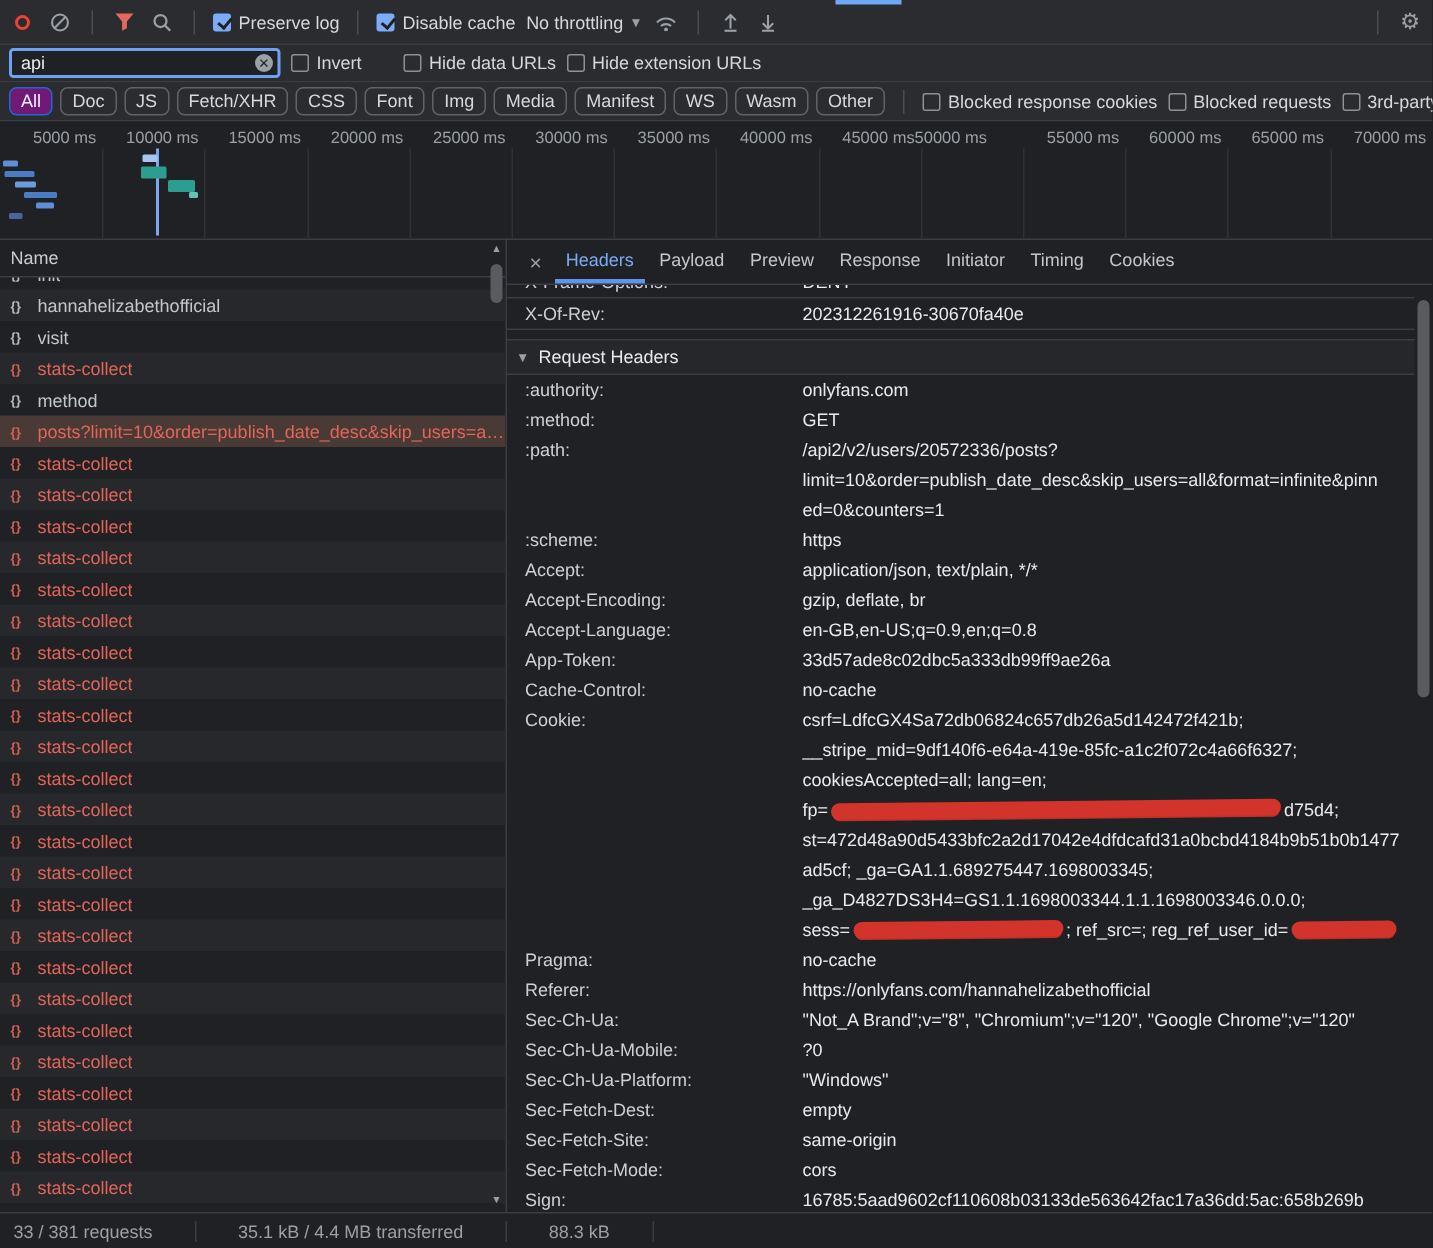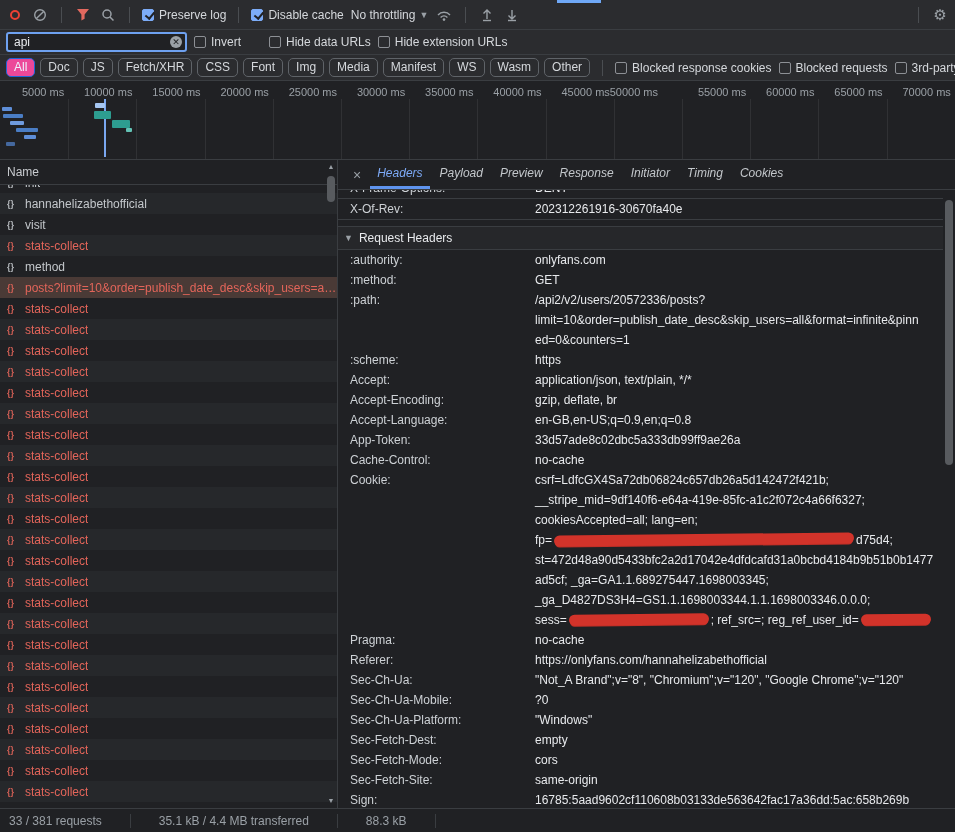--- a/index.html
+++ b/index.html
@@ -31,21 +31,21 @@
   .cb.checked::after { content:""; position:absolute; left:3.5px; top:0.5px; width:3.5px; height:7px;
     border:solid #202124; border-width:0 2px 2px 0; transform:rotate(40deg); }
 
   .filter-wrap { position:relative; flex:none; }
   .filter-input { width:181px; height:20px; background:#202124; border:2px solid #6ea1f0; border-radius:3px;
     color:#e8eaed; font-family:inherit; font-size:12px; padding:0 20px 0 6px; outline:none; }
   .clear-x { position:absolute; right:5px; top:4px; width:12px; height:12px; border-radius:50%;
     background:#9aa0a6; color:#202124; font-size:9px; line-height:12px; text-align:center; cursor:pointer; }
 
   .pill { border:1px solid #5f6368; border-radius:5px; padding:2px 7px; color:#d5d8dc; cursor:pointer; white-space:nowrap; line-height:13px; }
-  .pill.active { background:#ec4899; border-color:#1f66d8; color:#eef3ff; }
+  .pill.active { background:#701a75; border-color:#1f66d8; color:#eef3ff; }
   #type-pills { display:flex; gap:5px; align-items:center; }
 
   
   #overview { position:relative; height:79px; border-bottom:1px solid #3a3d41; overflow:hidden; background:#202124; }
   .ov-label { position:absolute; top:5px; width:58px; text-align:right; color:#9aa0a6; font-size:11px; white-space:nowrap; }
   .ov-grid { position:absolute; top:18px; bottom:0; width:1px; background:#303134; }
   .ov-bar { position:absolute; border-radius:1px; }
   .ov-marker { position:absolute; left:104px; top:18px; bottom:2px; width:2px; background:#7aa7f0; }
 
   
@@ -61,21 +61,21 @@
   .req-icon { font-size:9px; font-weight:bold; width:13px; flex:none; opacity:0.9; }
   .req-label { white-space:nowrap; overflow:hidden; text-overflow:ellipsis; }
 
   .sb-track { position:absolute; right:1px; top:2px; bottom:2px; width:10px; }
   .sb-arrow { color:#9aa0a6; font-size:7px; text-align:center; height:10px; line-height:10px; }
   .sb-thumb { position:absolute; left:1px; width:8px; background:#585b5f; border-radius:4px; }
 
   #right-panel { flex:1; position:relative; overflow:hidden; }
   .tabs { display:flex; align-items:stretch; height:30px; border-bottom:1px solid #3a3d41; padding-left:6px; }
   .close-x { display:flex; align-items:center; padding:0 9px; color:#9aa0a6; font-size:14px; cursor:pointer; }
-  .tab { display:flex; align-items:center; padding:0 7px; margin-right:3px; color:#c3c7cb; border-bottom:3px solid transparent; cursor:pointer;font-style:italic; }
+  .tab { display:flex; align-items:center; padding:0 7px; margin-right:3px; color:#c3c7cb; border-bottom:3px solid transparent; cursor:pointer; }
   .tab.active { color:#7daaf7; border-bottom-color:#5f94ee; }
 
   #headers-body { height:618px; overflow:hidden; padding-right:12px; }
   .hdr-row { display:flex; padding-left:12px; line-height:20px; }
   .hdr-row.partial { margin-top:-12px; }
   .hdr-row.bordered { border-bottom:1px solid #3a3d41; }
   .hdr-name { width:185px; flex:none; color:#cdd1d5; }
   .hdr-val { flex:1; color:#e8eaed; word-break:break-all; }
   .hdr-gap { height:6px; }
   .section-row { display:flex; align-items:center; height:24px; border-top:1px solid #3a3d41; border-bottom:1px solid #3a3d41;
@@ -481,26 +481,26 @@
         </div>
         <div class="hdr-row">
           <div class="hdr-name">Sec-Ch-Ua-Platform:</div>
           <div class="hdr-val">"Windows"</div>
         </div>
         <div class="hdr-row">
           <div class="hdr-name">Sec-Fetch-Dest:</div>
           <div class="hdr-val">empty</div>
         </div>
         <div class="hdr-row">
+          <div class="hdr-name">Sec-Fetch-Site:</div>
+          <div class="hdr-val">same-origin</div>
+        </div>
+        <div class="hdr-row">
           <div class="hdr-name">Sec-Fetch-Mode:</div>
           <div class="hdr-val">cors</div>
-        </div>
-        <div class="hdr-row">
-          <div class="hdr-name">Sec-Fetch-Site:</div>
-          <div class="hdr-val">same-origin</div>
         </div>
         <div class="hdr-row">
           <div class="hdr-name">Sign:</div>
           <div class="hdr-val">16785:5aad9602cf110608b03133de563642fac17a36dd:5ac:658b269b</div>
         </div>
       </div>
     <div class="sb-track" style="top:32px;">
       <div class="sb-thumb" style="top:8px;height:265px;"></div>
     </div>
   </div>

